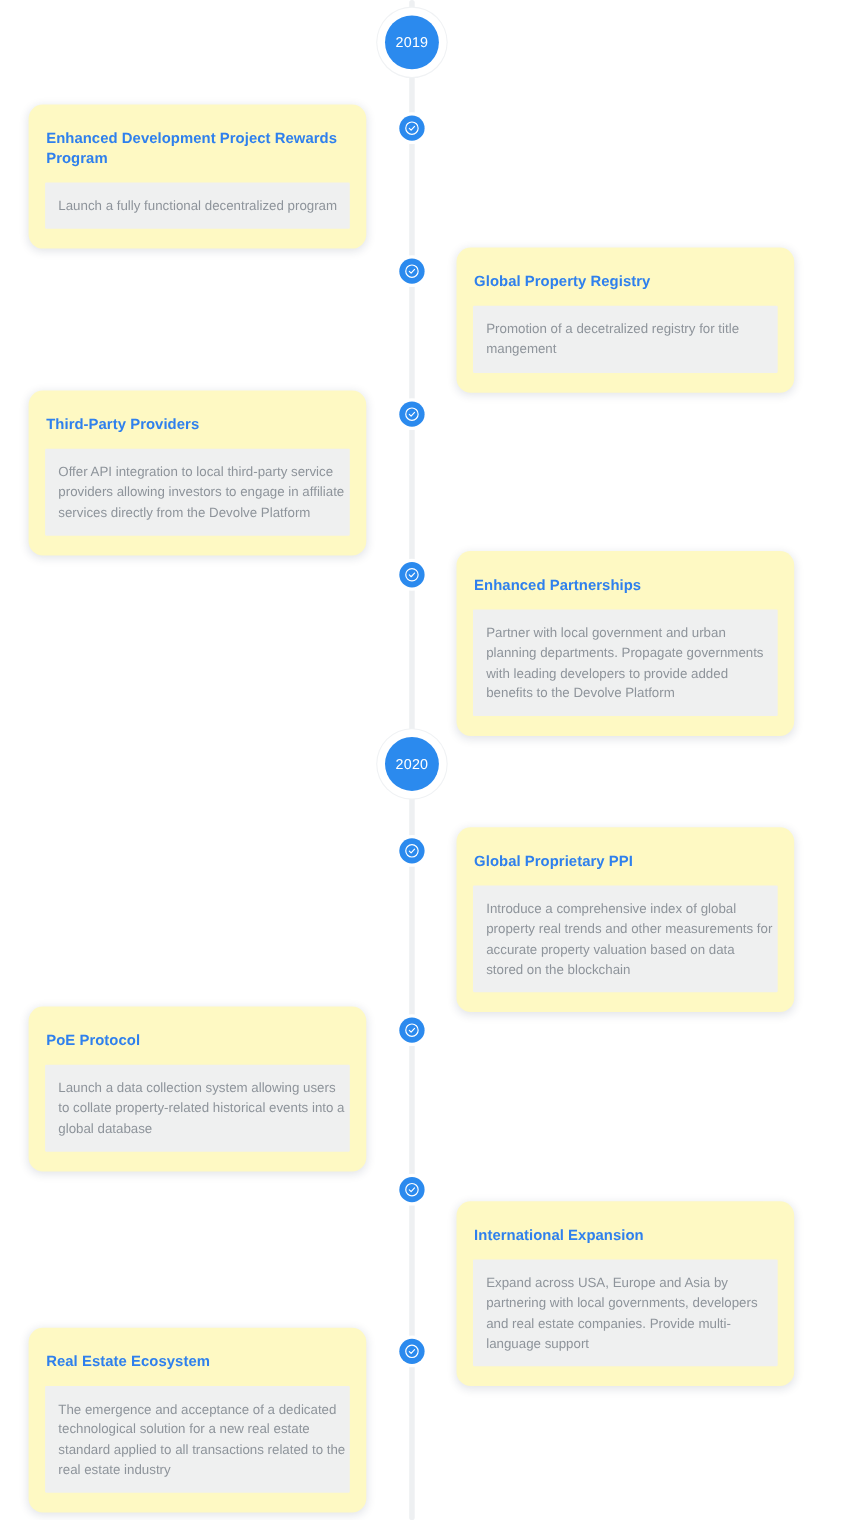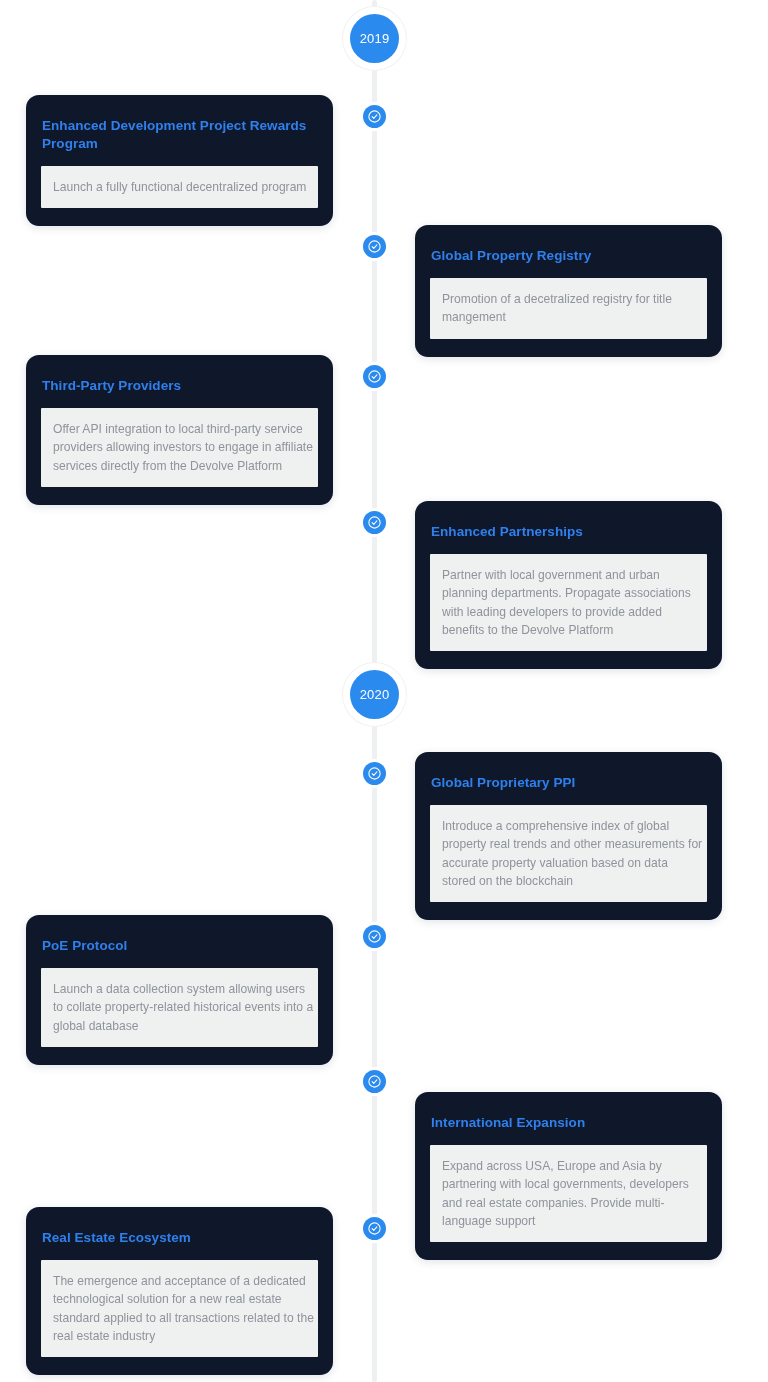--- a/index.html
+++ b/index.html
@@ -67,21 +67,21 @@
     align-items: center;
     justify-content: center;
     box-sizing: border-box;
   }
   .marker svg { display: block; }
 
   
   .card {
     position: absolute;
     width: 307px;
-    background: #0f172a;
+    background: #fef9c3;
     border-radius: 13px;
     box-shadow: 0 2px 9px rgba(26, 42, 68, 0.13);
     box-sizing: border-box;
     padding: 22px 15px 18px 15px;
   }
   .card.left  { left: 26px; }
   .card.right { left: 415px; }
 
   .card-title {
     color: #2f80ed;
@@ -154,21 +154,21 @@
     <div class="marker" style="top: 511px;">
       <span>
         <svg width="15" height="15" viewBox="0 0 24 24" fill="none" stroke="#ffffff" stroke-width="1.7" stroke-linecap="round" stroke-linejoin="round">
           <circle cx="12" cy="12" r="9"></circle>
           <path d="M8.2 12.3l2.6 2.6 5-5.4"></path>
         </svg>
       </span>
     </div>
     <div class="card right" style="top: 501px;">
       <div class="card-title">Enhanced Partnerships</div>
-      <div class="card-desc">Partner with local government and urban planning departments. Propagate associations with leading developers to provide added benefits to the Devolve Platform</div>
+      <div class="card-desc">Partner with local government and urban planning departments. Propagate governments with leading developers to provide added benefits to the Devolve Platform</div>
     </div>
     <div class="marker" style="top: 762px;">
       <span>
         <svg width="15" height="15" viewBox="0 0 24 24" fill="none" stroke="#ffffff" stroke-width="1.7" stroke-linecap="round" stroke-linejoin="round">
           <circle cx="12" cy="12" r="9"></circle>
           <path d="M8.2 12.3l2.6 2.6 5-5.4"></path>
         </svg>
       </span>
     </div>
     <div class="card right" style="top: 752px;">

